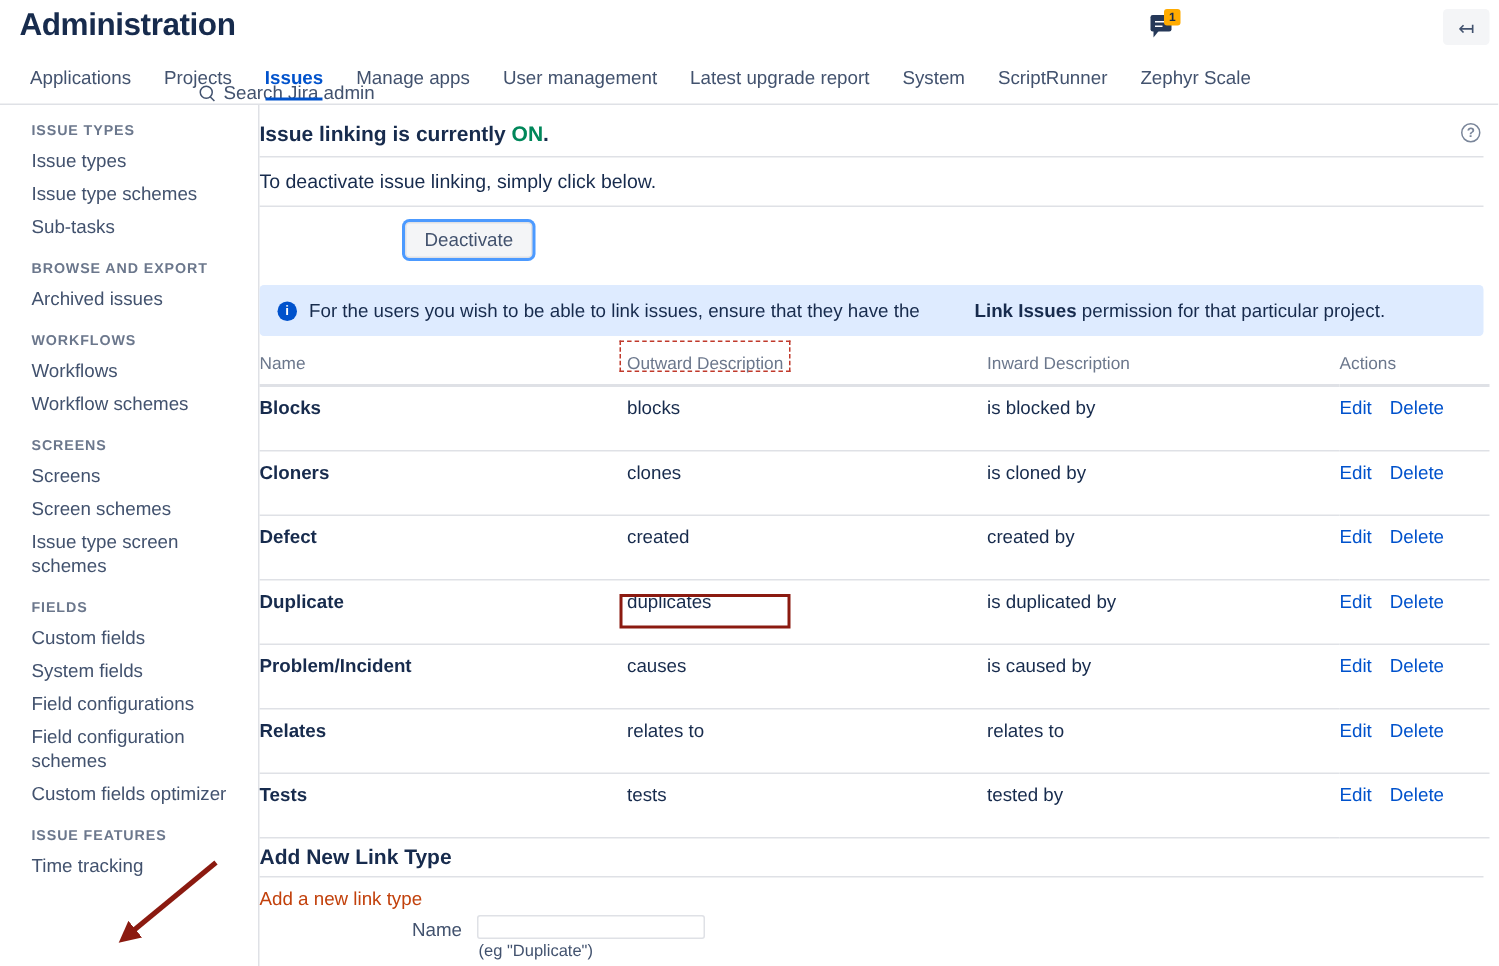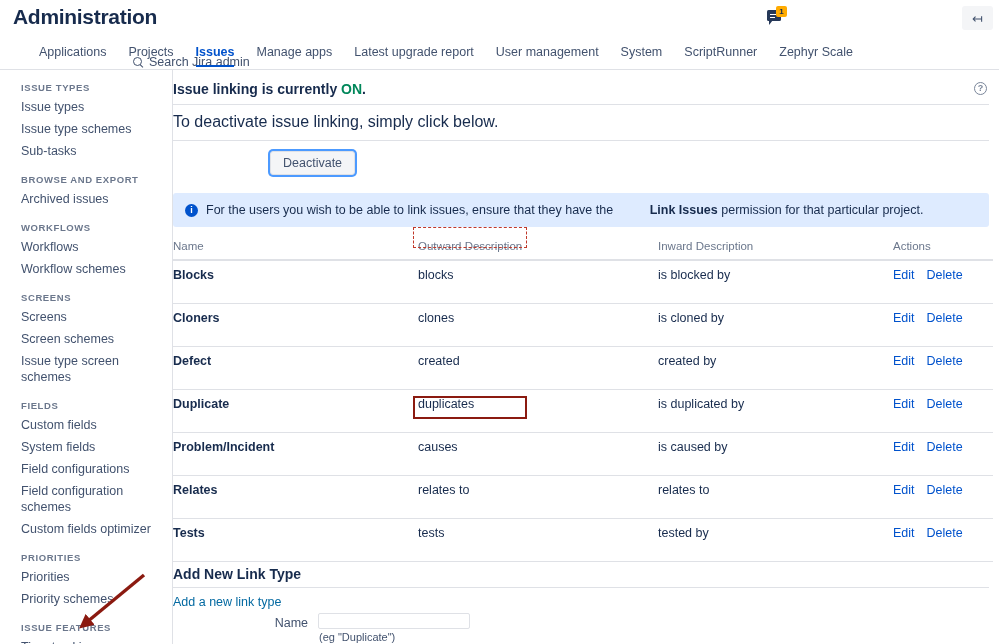--- a/index.html
+++ b/index.html
@@ -80,21 +80,21 @@
   }
   .back-arrow {
     display: inline-block; color: #42526E; font-size: 13px; line-height: 1;
   }
 
   
   .tabnav {
     position: absolute; top: 42px; left: 0; width: 999px; height: 28px;
     border-bottom: 1px solid #DFE1E6;
   }
-  .tabnav-inner { display: flex; align-items: center; padding-left: 9px; gap: 0; margin-left: 19px; }
+  .tabnav-inner { display: flex; align-items: center; padding-left: 9px; gap: 0; }
   .tab {
     position: relative; padding: 3px 11px 8px 11px;
     font-size: 12.5px; color: #42526E; cursor: pointer; white-space: nowrap;
   }
   .tab.active { color: #0052CC; font-weight: bold; }
   .tab.active::after {
     content: ""; position: absolute; left: 11px; right: 11px; bottom: 0;
     height: 2px; background: #0052CC;
   }
 
@@ -132,21 +132,21 @@
   }
   .section-title .on { color: #00875A; }
   .help-icon {
     position: absolute; right: 2px; top: 12px;
     width: 13px; height: 13px; border: 1.3px solid #7A869A; border-radius: 50%;
     color: #7A869A; font-size: 9px; line-height: 11px; text-align: center;
     cursor: pointer; font-weight: bold;
   }
   .section-sub {
     padding: 8px 0 9px 0;
-    font-size: 16px; color: #172B4D;
+    font-size: 13px; color: #172B4D;
     border-bottom: 1px solid #DFE1E6;
   }
   .deactivate-wrap { padding: 10px 0 12px 0; }
   .btn-deactivate {
     margin-left: 97px;
     display: inline-block;
     padding: 4px 12px;
     background: #F4F5F7; color: #42526E;
     font-size: 12.5px;
     border: 1px solid #DFE1E6; border-radius: 3px;
@@ -214,21 +214,21 @@
   }
 
   
   .form-head {
     padding: 4px 0 5px 0;
     font-size: 14px; font-weight: bold; color: #172B4D;
     border-bottom: 1px solid #DFE1E6;
   }
   .form-desc {
     padding: 7px 0 4px 0;
-    font-size: 12.5px; color: #0369a1;
+    font-size: 12.5px; color: #c2410c;
   }
   .form-row { display: flex; align-items: flex-start; margin-bottom: 2px; }
   .form-label {
     width: 145px; text-align: right; padding-right: 10px; padding-top: 3px;
     font-size: 12.5px; color: #42526E;
   }
   .form-field { display: flex; flex-direction: column; }
   .form-input {
     width: 152px; height: 16px;
     border: 1px solid #DFE1E6; border-radius: 2px;
@@ -274,22 +274,22 @@
       <span class="back-arrow">↤</span>
     </div>
   </div>
 
   <div class="tabnav">
     <div class="tabnav-inner" id="tabnav-inner">
         <div class="tab">Applications</div>
         <div class="tab">Projects</div>
         <div class="tab active">Issues</div>
         <div class="tab">Manage apps</div>
+        <div class="tab">User management</div>
         <div class="tab">Latest upgrade report</div>
-        <div class="tab">User management</div>
         <div class="tab">System</div>
         <div class="tab">ScriptRunner</div>
         <div class="tab">Zephyr Scale</div>
       </div>
   </div>
 
   <div class="sidebar">
     <div id="sidebar-groups">
         <div class="side-group">
           <div class="side-group-title">ISSUE TYPES</div>
@@ -312,25 +312,20 @@
           <div class="side-item">Screen schemes</div>
           <div class="side-item">Issue type screen schemes</div>
         </div>
         <div class="side-group">
           <div class="side-group-title">FIELDS</div>
           <div class="side-item">Custom fields</div>
           <div class="side-item">System fields</div>
           <div class="side-item">Field configurations</div>
           <div class="side-item">Field configuration schemes</div>
           <div class="side-item">Custom fields optimizer</div>
-        </div>
-        <div class="side-group">
-          <div class="side-group-title">PRIORITIES</div>
-          <div class="side-item">Priorities</div>
-          <div class="side-item">Priority schemes</div>
         </div>
         <div class="side-group">
           <div class="side-group-title">ISSUE FEATURES</div>
           <div class="side-item">Time tracking</div>
         </div>
       </div>
   </div>
 
   <div class="main">
 

